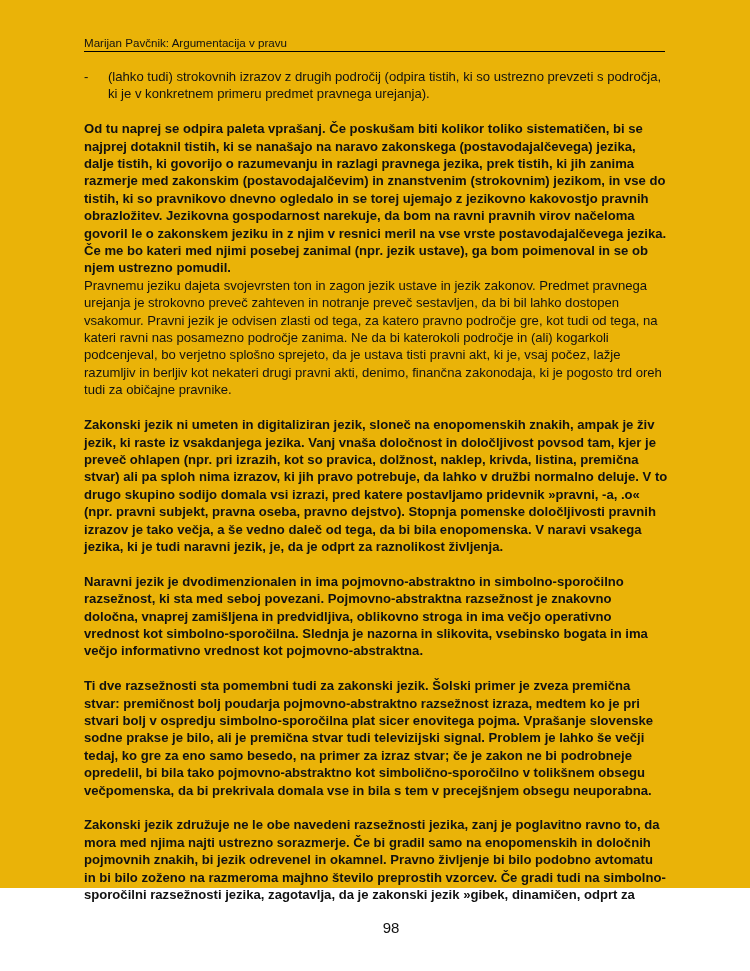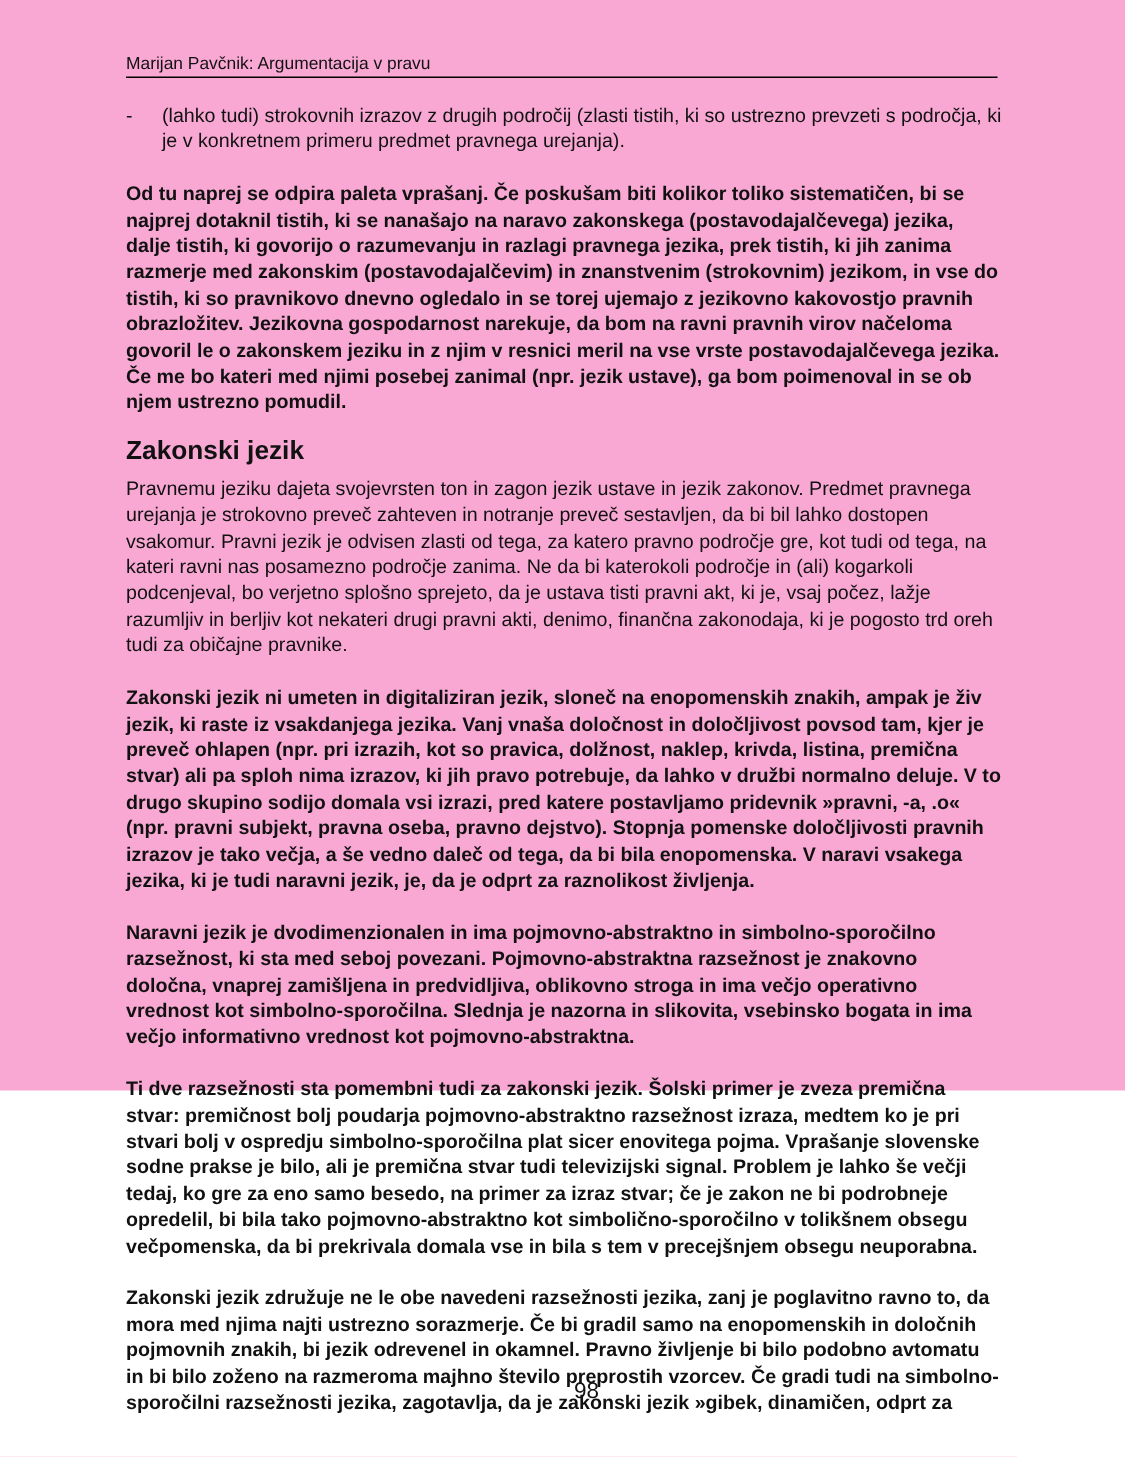--- a/index.html
+++ b/index.html
@@ -12,22 +12,22 @@
       height: 971px;
       position: relative;
       overflow: hidden;
       font-family: "Liberation Sans", sans-serif;
       color: #111111;
     }
     .page {
       position: absolute;
       left: 0; top: 0;
       width: 750px;
-      height: 727px;
-      background: #f9a8d4;
+      height: 888px;
+      background: #eab308;
     }
     .running-header {
       position: absolute;
       left: 84px;
       top: 36px;
       width: 581px;
       font-size: 11.6px;
       line-height: 14px;
       padding-bottom: 1px;
       border-bottom: 1.3px solid #000000;
@@ -82,26 +82,25 @@
 <body>
 
 <div class="page">
 
   <div class="running-header">Marijan Pavčnik: Argumentacija v pravu</div>
 
   <div class="content">
 
     <div class="bullet">
       <span class="bullet-dash">-</span>
-      <span class="bullet-text">(lahko tudi) strokovnih izrazov z drugih področij (zlasti tistih, ki so ustrezno prevzeti s področja, ki je v konkretnem primeru predmet pravnega urejanja).</span>
+      <span class="bullet-text">(lahko tudi) strokovnih izrazov z drugih področij (odpira tistih, ki so ustrezno prevzeti s področja, ki je v konkretnem primeru predmet pravnega urejanja).</span>
     </div>
 
     <p class="gap">Od tu naprej se odpira paleta vprašanj. Če poskušam biti kolikor toliko sistematičen, bi se najprej dotaknil tistih, ki se nanašajo na naravo zakonskega (postavodajalčevega) jezika, dalje tistih, ki govorijo o razumevanju in razlagi pravnega jezika, prek tistih, ki jih zanima razmerje med zakonskim (postavodajalčevim) in znanstvenim (strokovnim) jezikom, in vse do tistih, ki so pravnikovo dnevno ogledalo in se torej ujemajo z jezikovno kakovostjo pravnih obrazložitev. Jezikovna gospodarnost narekuje, da bom na ravni pravnih virov načeloma govoril le o zakonskem jeziku in z njim v resnici meril na vse vrste postavodajalčevega jezika. Če me bo kateri med njimi posebej zanimal (npr. jezik ustave), ga bom poimenoval in se ob njem ustrezno pomudil.</p>
 
-    <h2>Zakonski jezik</h2>
 
     <p>Pravnemu jeziku dajeta svojevrsten ton in zagon jezik ustave in jezik zakonov. Predmet pravnega urejanja je strokovno preveč zahteven in notranje preveč sestavljen, da bi bil lahko dostopen vsakomur. Pravni jezik je odvisen zlasti od tega, za katero pravno področje gre, kot tudi od tega, na kateri ravni nas posamezno področje zanima. Ne da bi katerokoli področje in (ali) kogarkoli podcenjeval, bo verjetno splošno sprejeto, da je ustava tisti pravni akt, ki je, vsaj počez, lažje razumljiv in berljiv kot nekateri drugi pravni akti, denimo, finančna zakonodaja, ki je pogosto trd oreh tudi za običajne pravnike.</p>
     <p class="gap">Zakonski jezik ni umeten in digitaliziran jezik, sloneč na enopomenskih znakih, ampak je živ jezik, ki raste iz vsakdanjega jezika. Vanj vnaša določnost in določljivost povsod tam, kjer je preveč ohlapen (npr. pri izrazih, kot so pravica, dolžnost, naklep, krivda, listina, premična stvar) ali pa sploh nima izrazov, ki jih pravo potrebuje, da lahko v družbi normalno deluje. V to drugo skupino sodijo domala vsi izrazi, pred katere postavljamo pridevnik »pravni, -a, .o« (npr. pravni subjekt, pravna oseba, pravno dejstvo). Stopnja pomenske določljivosti pravnih izrazov je tako večja, a še vedno daleč od tega, da bi bila enopomenska. V naravi vsakega jezika, ki je tudi naravni jezik, je, da je odprt za raznolikost življenja.</p>
     <p class="gap">Naravni jezik je dvodimenzionalen in ima pojmovno-abstraktno in simbolno-sporočilno razsežnost, ki sta med seboj povezani. Pojmovno-abstraktna razsežnost je znakovno določna, vnaprej zamišljena in predvidljiva, oblikovno stroga in ima večjo operativno vrednost kot simbolno-sporočilna. Slednja je nazorna in slikovita, vsebinsko bogata in ima večjo informativno vrednost kot pojmovno-abstraktna.</p>
     <p class="gap">Ti dve razsežnosti sta pomembni tudi za zakonski jezik. Šolski primer je zveza premična stvar: premičnost bolj poudarja pojmovno-abstraktno razsežnost izraza, medtem ko je pri stvari bolj v ospredju simbolno-sporočilna plat sicer enovitega pojma. Vprašanje slovenske sodne prakse je bilo, ali je premična stvar tudi televizijski signal. Problem je lahko še večji tedaj, ko gre za eno samo besedo, na primer za izraz stvar; če je zakon ne bi podrobneje opredelil, bi bila tako pojmovno-abstraktno kot simbolično-sporočilno v tolikšnem obsegu večpomenska, da bi prekrivala domala vse in bila s tem v precejšnjem obsegu neuporabna.</p>
     <p class="gap">Zakonski jezik združuje ne le obe navedeni razsežnosti jezika, zanj je poglavitno ravno to, da mora med njima najti ustrezno sorazmerje. Če bi gradil samo na enopomenskih in določnih pojmovnih znakih, bi jezik odrevenel in okamnel. Pravno življenje bi bilo podobno avtomatu in bi bilo zoženo na razmeroma majhno število preprostih vzorcev. Če gradi tudi na simbolno-sporočilni razsežnosti jezika, zagotavlja, da je zakonski jezik »gibek, dinamičen, odprt za</p>
 
   </div>
 
   <div class="page-number">98</div>

